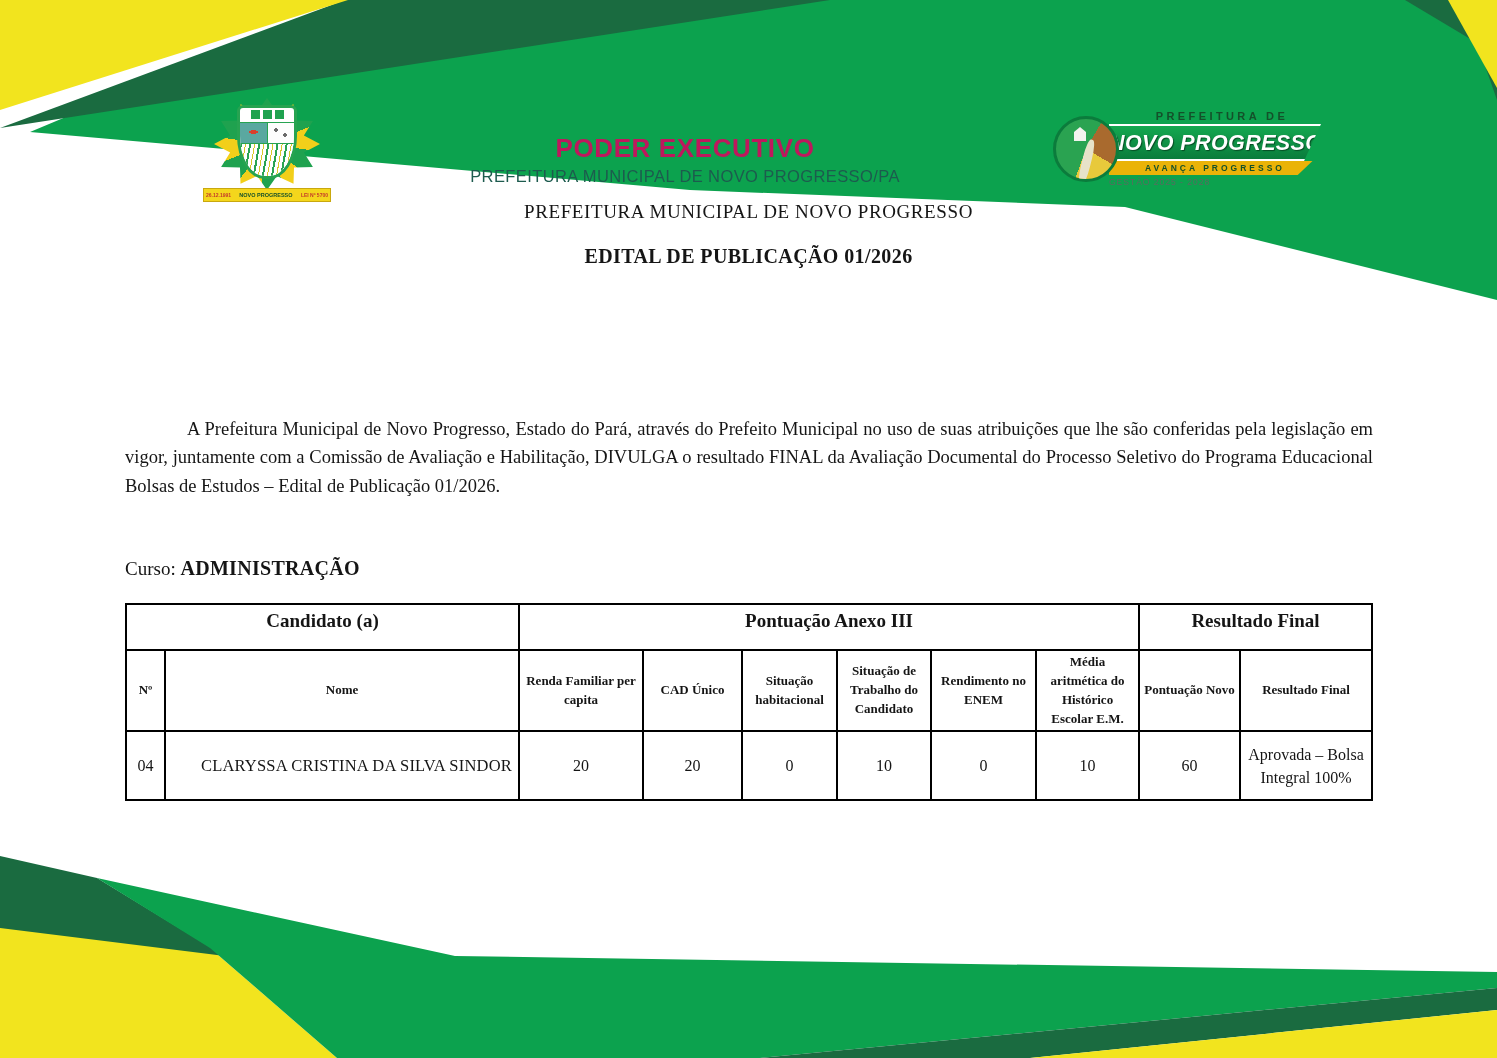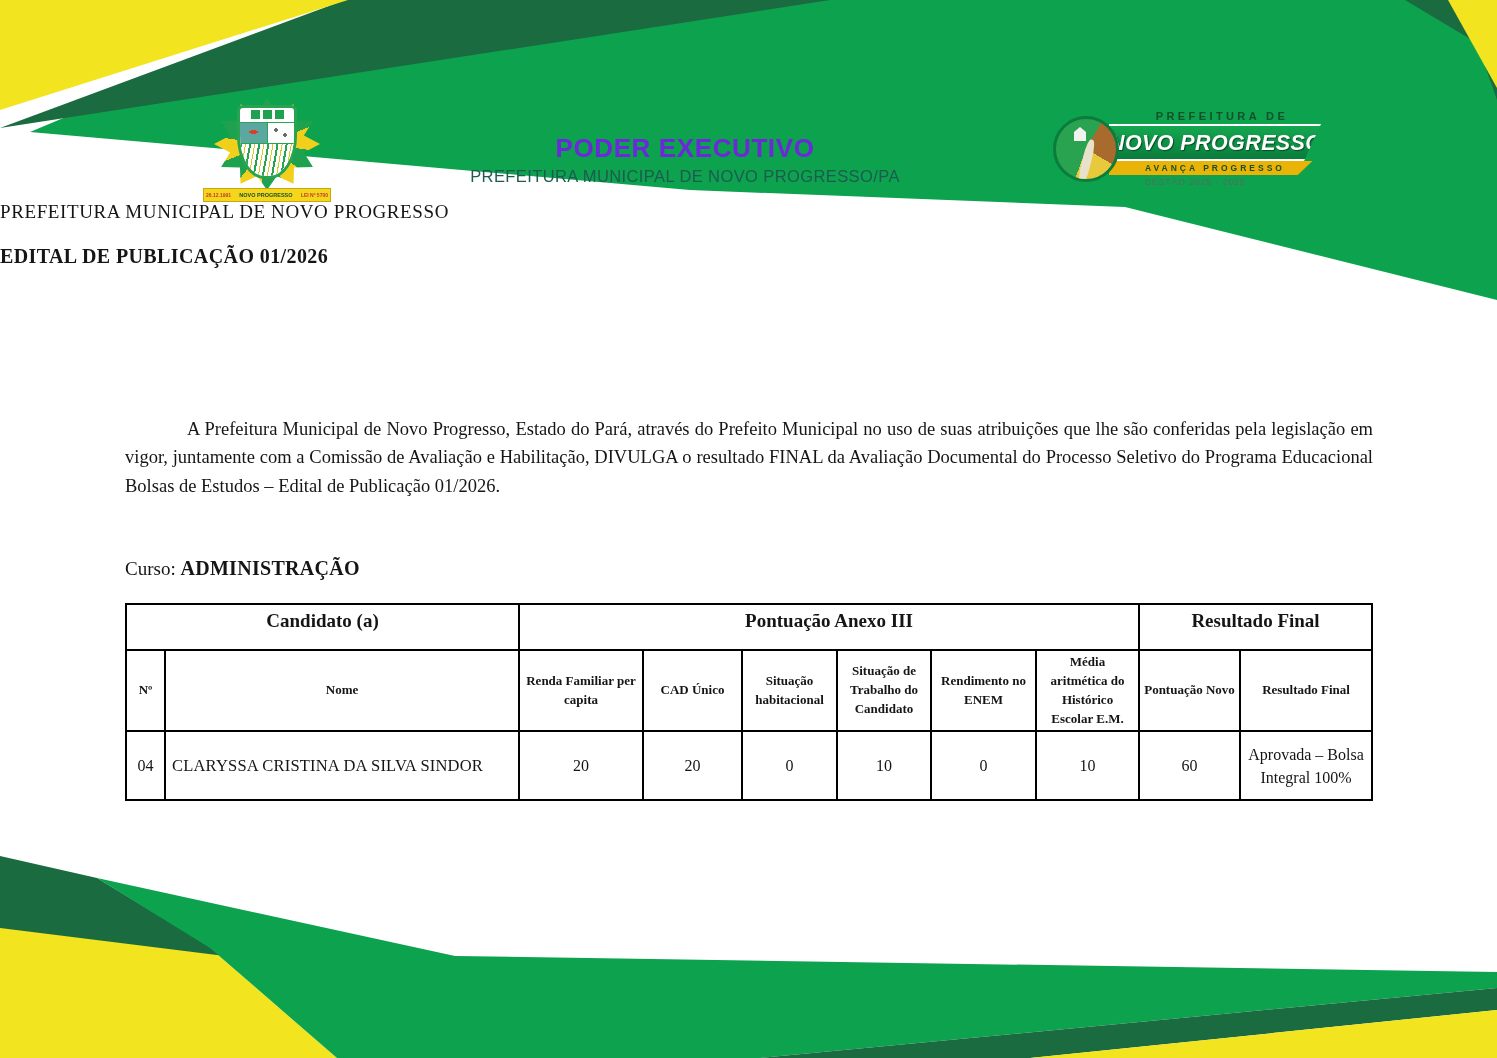--- a/index.html
+++ b/index.html
@@ -60,24 +60,24 @@
     border-top:2px solid #fff;border-bottom:2px solid #fff;box-sizing:border-box;
     clip-path:polygon(0 0,100% 0,92% 100%,0 100%);
     color:#fff;font-weight:bold;font-style:italic;font-size:21.5px;letter-spacing:0.4px;
     text-shadow:1px 1px 1px #064D24;white-space:nowrap;
   }
   .gov-strip{
     height:14px;line-height:14px;background:#eab308;text-align:center;
     clip-path:polygon(0 0,96% 0,89% 100%,0 100%);
     font-size:8.5px;font-weight:bold;letter-spacing:3px;color:#14502A;
   }
-  .gov-term{margin-top:2px;text-align:center;font-size:8.5px;letter-spacing:1px;color:#5A6A60;padding-right:40px;}
-
-  
-  .center-line{position:absolute;left:0;width:1497px;}
+  .gov-term{margin-top:2px;text-align:left;font-size:8.5px;letter-spacing:1px;color:#5A6A60;padding-right:40px;}
+
+  
+  .center-line{position:absolute;left:0;width:1497px;text-align:center;}
   .org-line{top:201px;font-size:19px;letter-spacing:0.6px;}
   .edital-line{top:245px;font-size:20px;font-weight:bold;letter-spacing:0.4px;}
   .program-line{top:271px;font-size:18px;}
   .doc-heading{top:356px;font-size:19px;font-weight:bold;letter-spacing:0.3px;}
 
   .doc-paragraph{
     position:absolute;left:125px;top:396px;width:1248px;
     font-size:18.5px;line-height:28.6px;text-align:justify;text-indent:62px;
   }
   .course-line{position:absolute;left:125px;top:557px;font-size:19px;}
@@ -85,21 +85,21 @@
 
   
   table.results{
     position:absolute;left:125px;top:603px;width:1246px;
     border-collapse:collapse;table-layout:fixed;
   }
   table.results th,table.results td{border:2px solid #000;box-sizing:border-box;}
   tr.group-row th{height:46px;vertical-align:top;padding-top:5px;font-size:19px;font-weight:bold;text-align:center;margin-left:40px;}
   tr.head-row th{height:75px;vertical-align:middle;font-size:13px;font-weight:bold;text-align:center;line-height:1.45;padding:2px 4px;}
   tr.data-row td{height:69px;font-size:16px;text-align:center;vertical-align:middle;line-height:1.45;padding:2px 6px;}
-  tr.data-row td.cell-name{text-align:left;font-size:16.5px;letter-spacing:0.2px;}
+  tr.data-row td.cell-name{text-align:right;font-size:16.5px;letter-spacing:0.2px;}
 </style>
 </head>
 <body>
 
 <div class="page">
 
   <svg class="deco deco-top" viewBox="0 0 1497 330" preserveAspectRatio="none">
     <polygon points="345,0 1497,0 1497,300 1125,207 690,190 30,132" fill="#0CA24E"></polygon>
     <polygon points="0,128 345,0 830,0" fill="#1A6B40"></polygon>
     <polygon points="0,0 348,0 0,110" fill="#F2E41E"></polygon>
@@ -130,21 +130,21 @@
       <div class="crest-grass"></div>
     </div>
     <div class="crest-ribbon">
       <span class="rb-red">26.12.1991</span>
       <span class="rb-name">NOVO PROGRESSO</span>
       <span class="rb-red">LEI Nº 5700</span>
     </div>
   </div>
 
   <div class="header-center">
-    <div class="header-title" style="color:#6d28d9;">PODER EXECUTIVO</div>
+    <div class="header-title" style="color:#be185d;">PODER EXECUTIVO</div>
     <div class="header-subtitle" style="color:#1D5B4E;">PREFEITURA MUNICIPAL DE NOVO PROGRESSO/PA</div>
   </div>
 
   <div class="gov-logo">
     <div class="gov-emblem">
       <span class="church"></span>
       <span class="road"></span>
     </div>
     <div class="gov-text">
       <div class="gov-line1">PREFEITURA DE</div>

